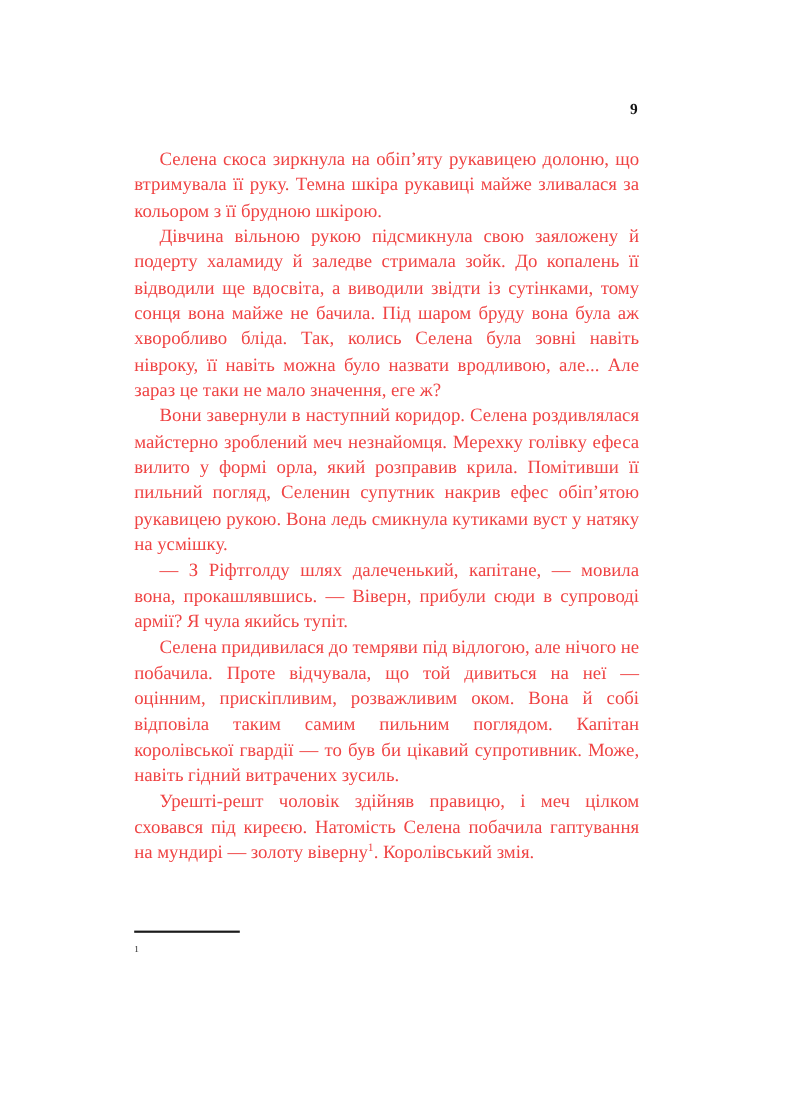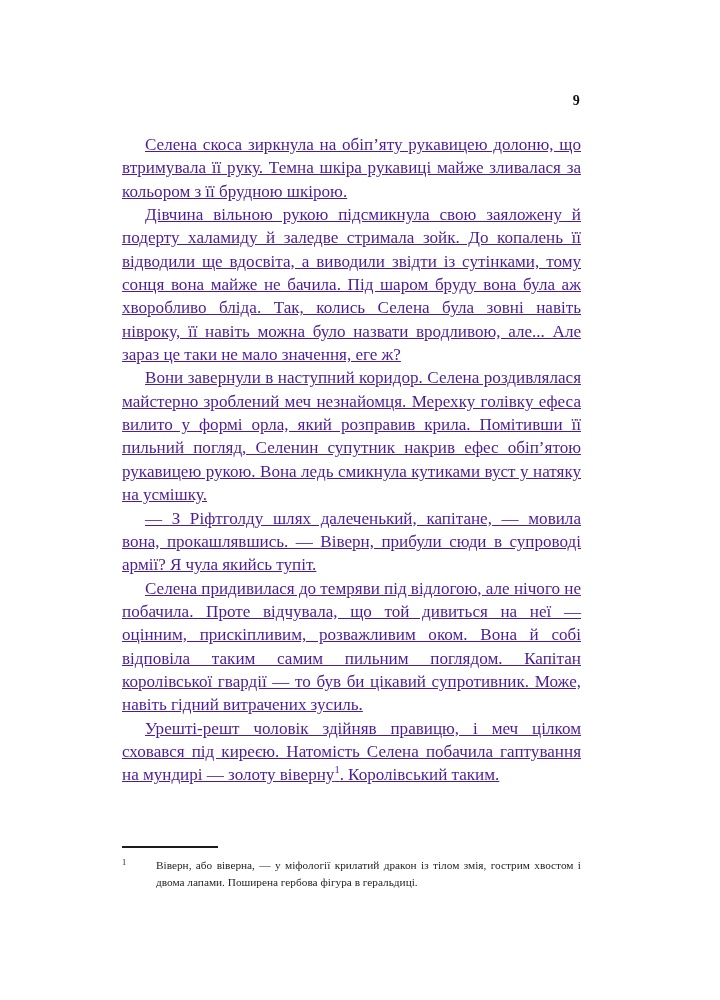--- a/index.html
+++ b/index.html
@@ -38,24 +38,23 @@
     left: 122px;
     width: 459px;
   }
   .para {
     margin: 0;
     font-size: 17.1px;
     line-height: 23.35px;
     text-align: justify;
     text-justify: inter-word;
     text-indent: 23px;
-    color: #4c1d95;
+    color: #ef4444;
     hyphens: manual;
     word-spacing: -0.1px;
-    text-decoration: underline;
   }
   .para + .para {
     margin-top: 0;
   }
   .fnref {
     font-size: 10.5px;
     vertical-align: super;
     line-height: 0;
   }
 
@@ -101,24 +100,24 @@
     <p class="para">Селена скоса зиркнула на обіп’яту рукавицею долоню, що втримувала її руку. Темна шкіра рукавиці майже зливалася за кольором з її брудною шкірою.</p>
 
     <p class="para">Дівчина вільною рукою підсмикнула свою заяложену й подерту халамиду й заледве стримала зойк. До копалень її відводили ще вдосвіта, а виводили звідти із сутінками, тому сонця вона майже не бачила. Під шаром бруду вона була аж хворобливо бліда. Так, колись Селена була зовні навіть ніврoку, її навіть можна було назвати вродливою, але... Але зараз це таки не мало значення, еге ж?</p>
 
     <p class="para">Вони завернули в наступний коридор. Селена роздивлялася майстерно зроблений меч незнайомця. Мерехку голівку ефеса вилито у формі орла, який розправив крила. Помітивши її пильний погляд, Селенин супутник накрив ефес обіп’ятою рукавицею рукою. Вона ледь смикнула кутиками вуст у натяку на усмішку.</p>
 
     <p class="para">— З Ріфтголду шлях далеченький, капітане, — мовила вона, прокашлявшись. — Віверн, прибули сюди в супроводі армії? Я чула якийсь тупіт.</p>
 
     <p class="para">Селена придивилася до темряви під відлогою, але нічого не побачила. Проте відчувала, що той дивиться на неї — оцінним, прискіпливим, розважливим оком. Вона й собі відповіла таким самим пильним поглядом. Капітан королівської гвардії — то був би цікавий супротивник. Може, навіть гідний витрачених зусиль.</p>
 
-    <p class="para"><span>Урешті-решт чоловік здійняв правицю, і меч цілком сховався під киреєю. Натомість Селена побачила гаптування на мундирі — золоту віверну</span><sup class="fnref">1</sup><span>. Королівський таким.</span></p>
+    <p class="para"><span>Урешті-решт чоловік здійняв правицю, і меч цілком сховався під киреєю. Натомість Селена побачила гаптування на мундирі — золоту віверну</span><sup class="fnref">1</sup><span>. Королівський змія.</span></p>
 
   </div>
 
   <div class="footnote-zone">
     <div class="fn-rule"></div>
     <div class="fn-item">
-      <span class="fn-marker">1</span><span>Віверн, або віверна, — у міфології крилатий дракон із тілом змія, гострим хвостом і двома лапами. Поширена гербова фігура в геральдиці.</span>
+      <span class="fn-marker">1</span>
     </div>
   </div>
 
 </div>
 
 </body></html>

